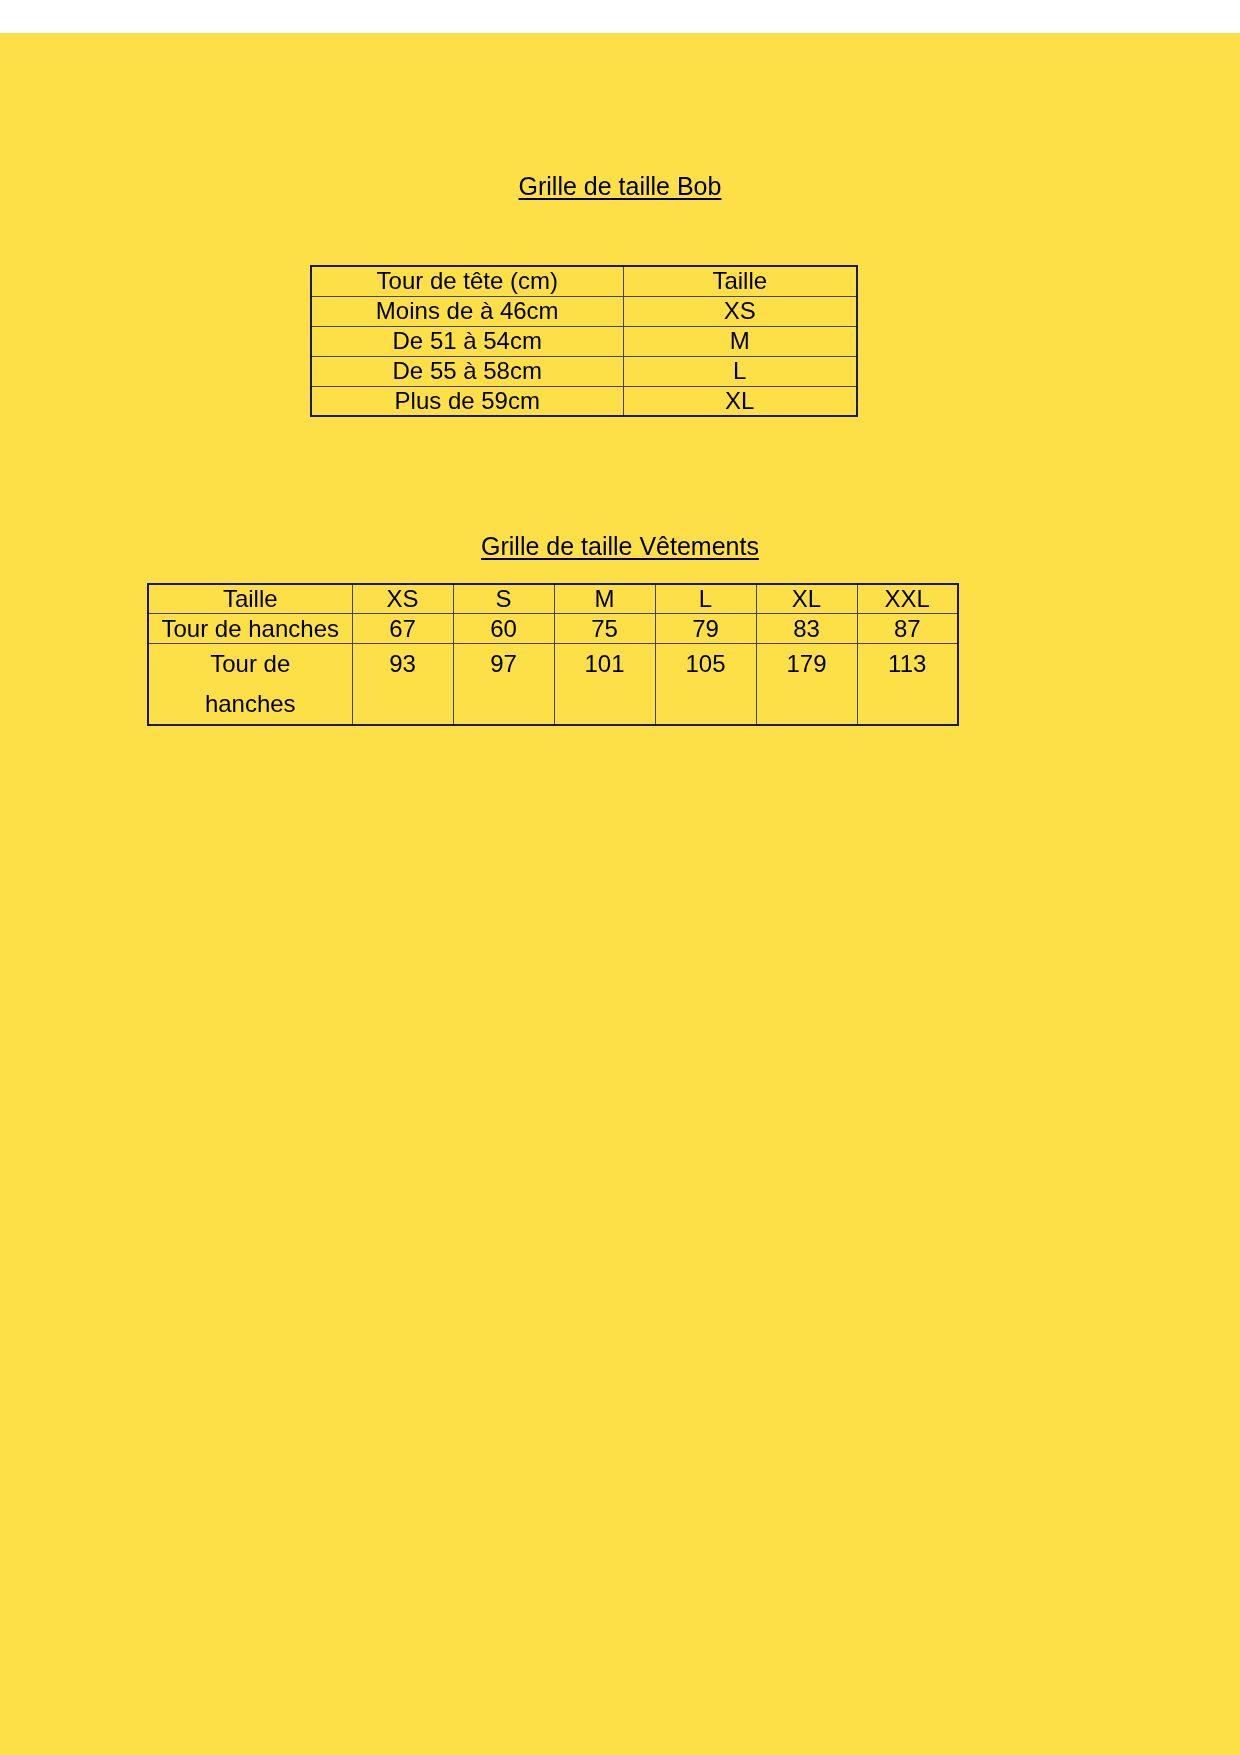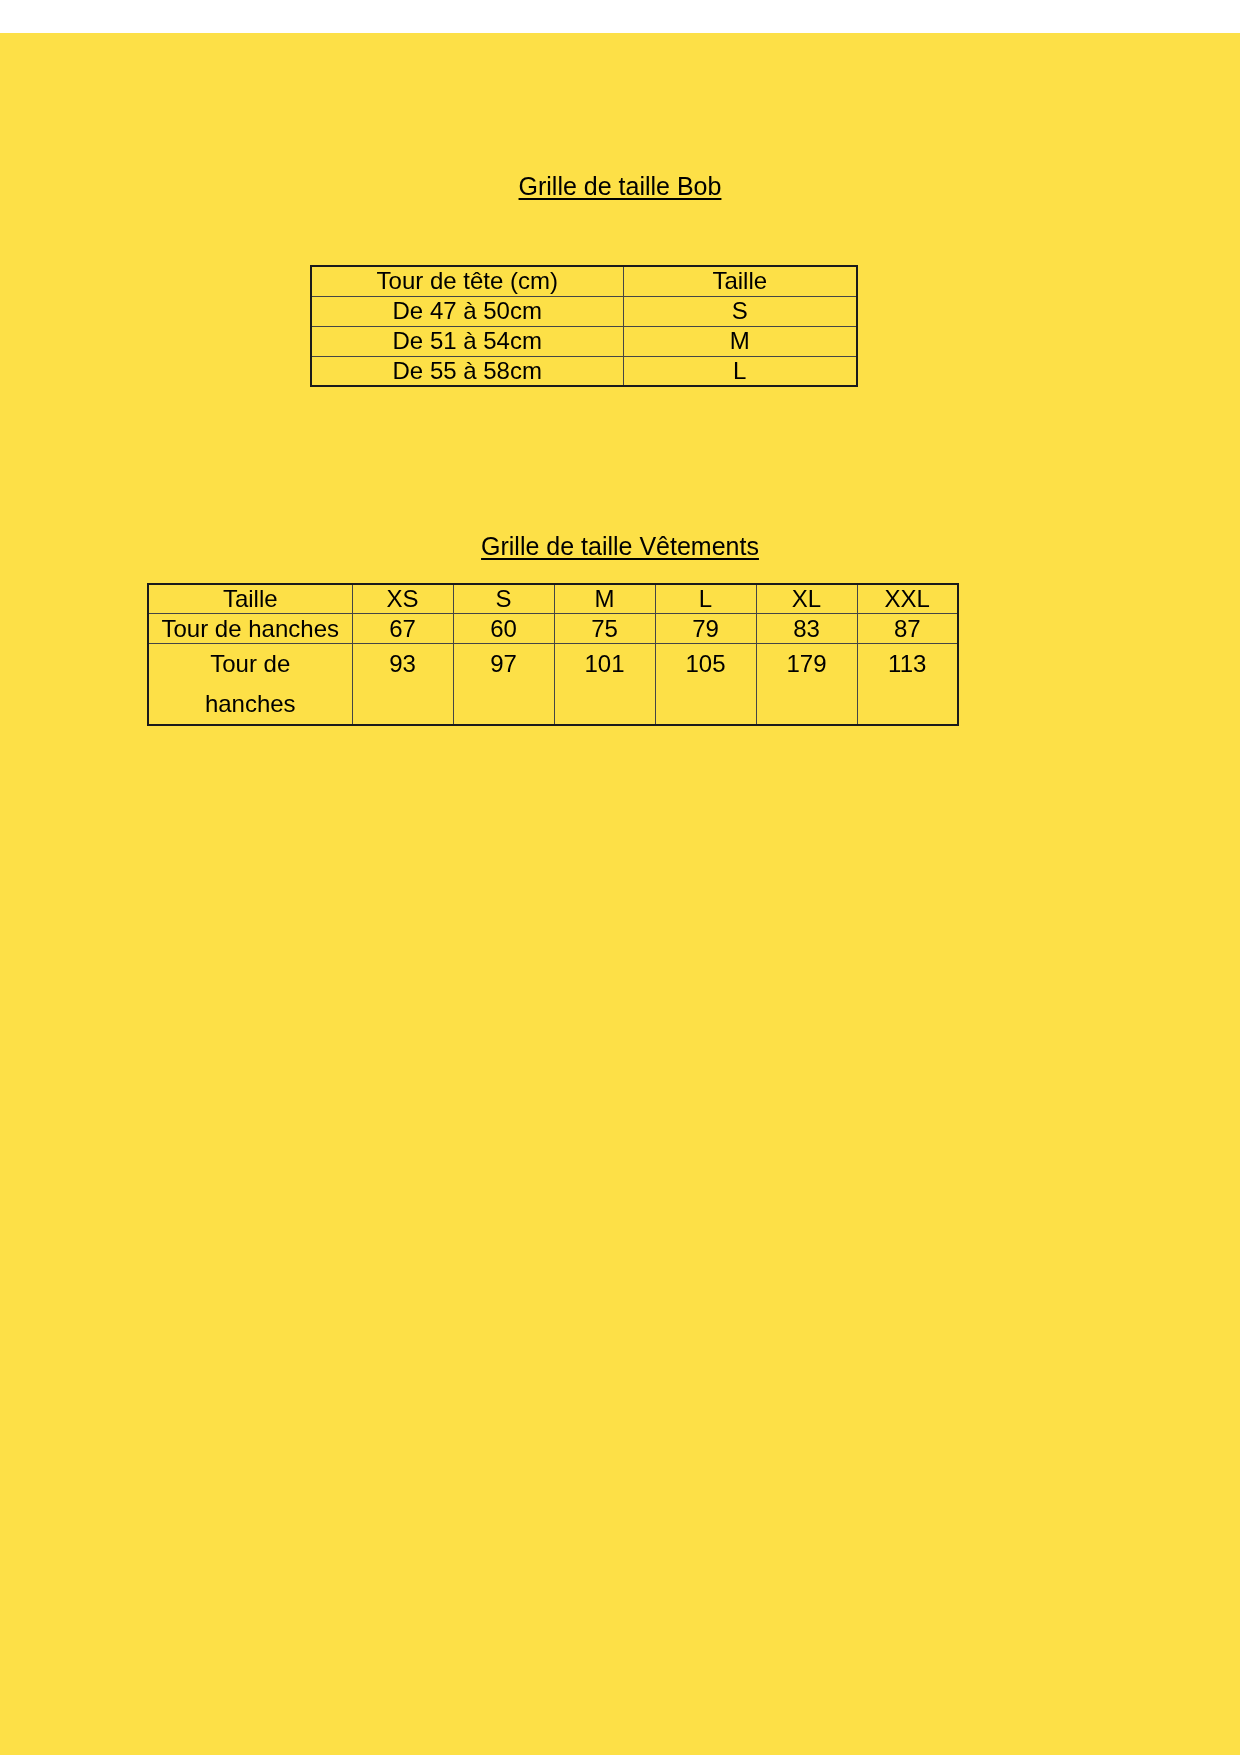--- a/index.html
+++ b/index.html
@@ -77,30 +77,34 @@
     <colgroup>
         <col class="c0">
         <col class="c1">
       </colgroup>
     <tbody>
       <tr>
         <td>Tour de tête (cm)</td>
         <td>Taille</td>
       </tr>
       <tr>
-        <td>De 47 à 50cm</td>
-        <td>S</td>
+        <td>Moins de à 46cm</td>
+        <td>XS</td>
       </tr>
       <tr>
         <td>De 51 à 54cm</td>
         <td>M</td>
       </tr>
       <tr>
         <td>De 55 à 58cm</td>
         <td>L</td>
+      </tr>
+      <tr>
+        <td>Plus de 59cm</td>
+        <td>XL</td>
       </tr>
     </tbody>
   </table>
 
   <div id="title-vet" class="doc-title">Grille de taille Vêtements</div>
 
   <table id="table-vet" class="doc-table">
     <colgroup>
       <col class="c-label">
       <col class="c-size">

